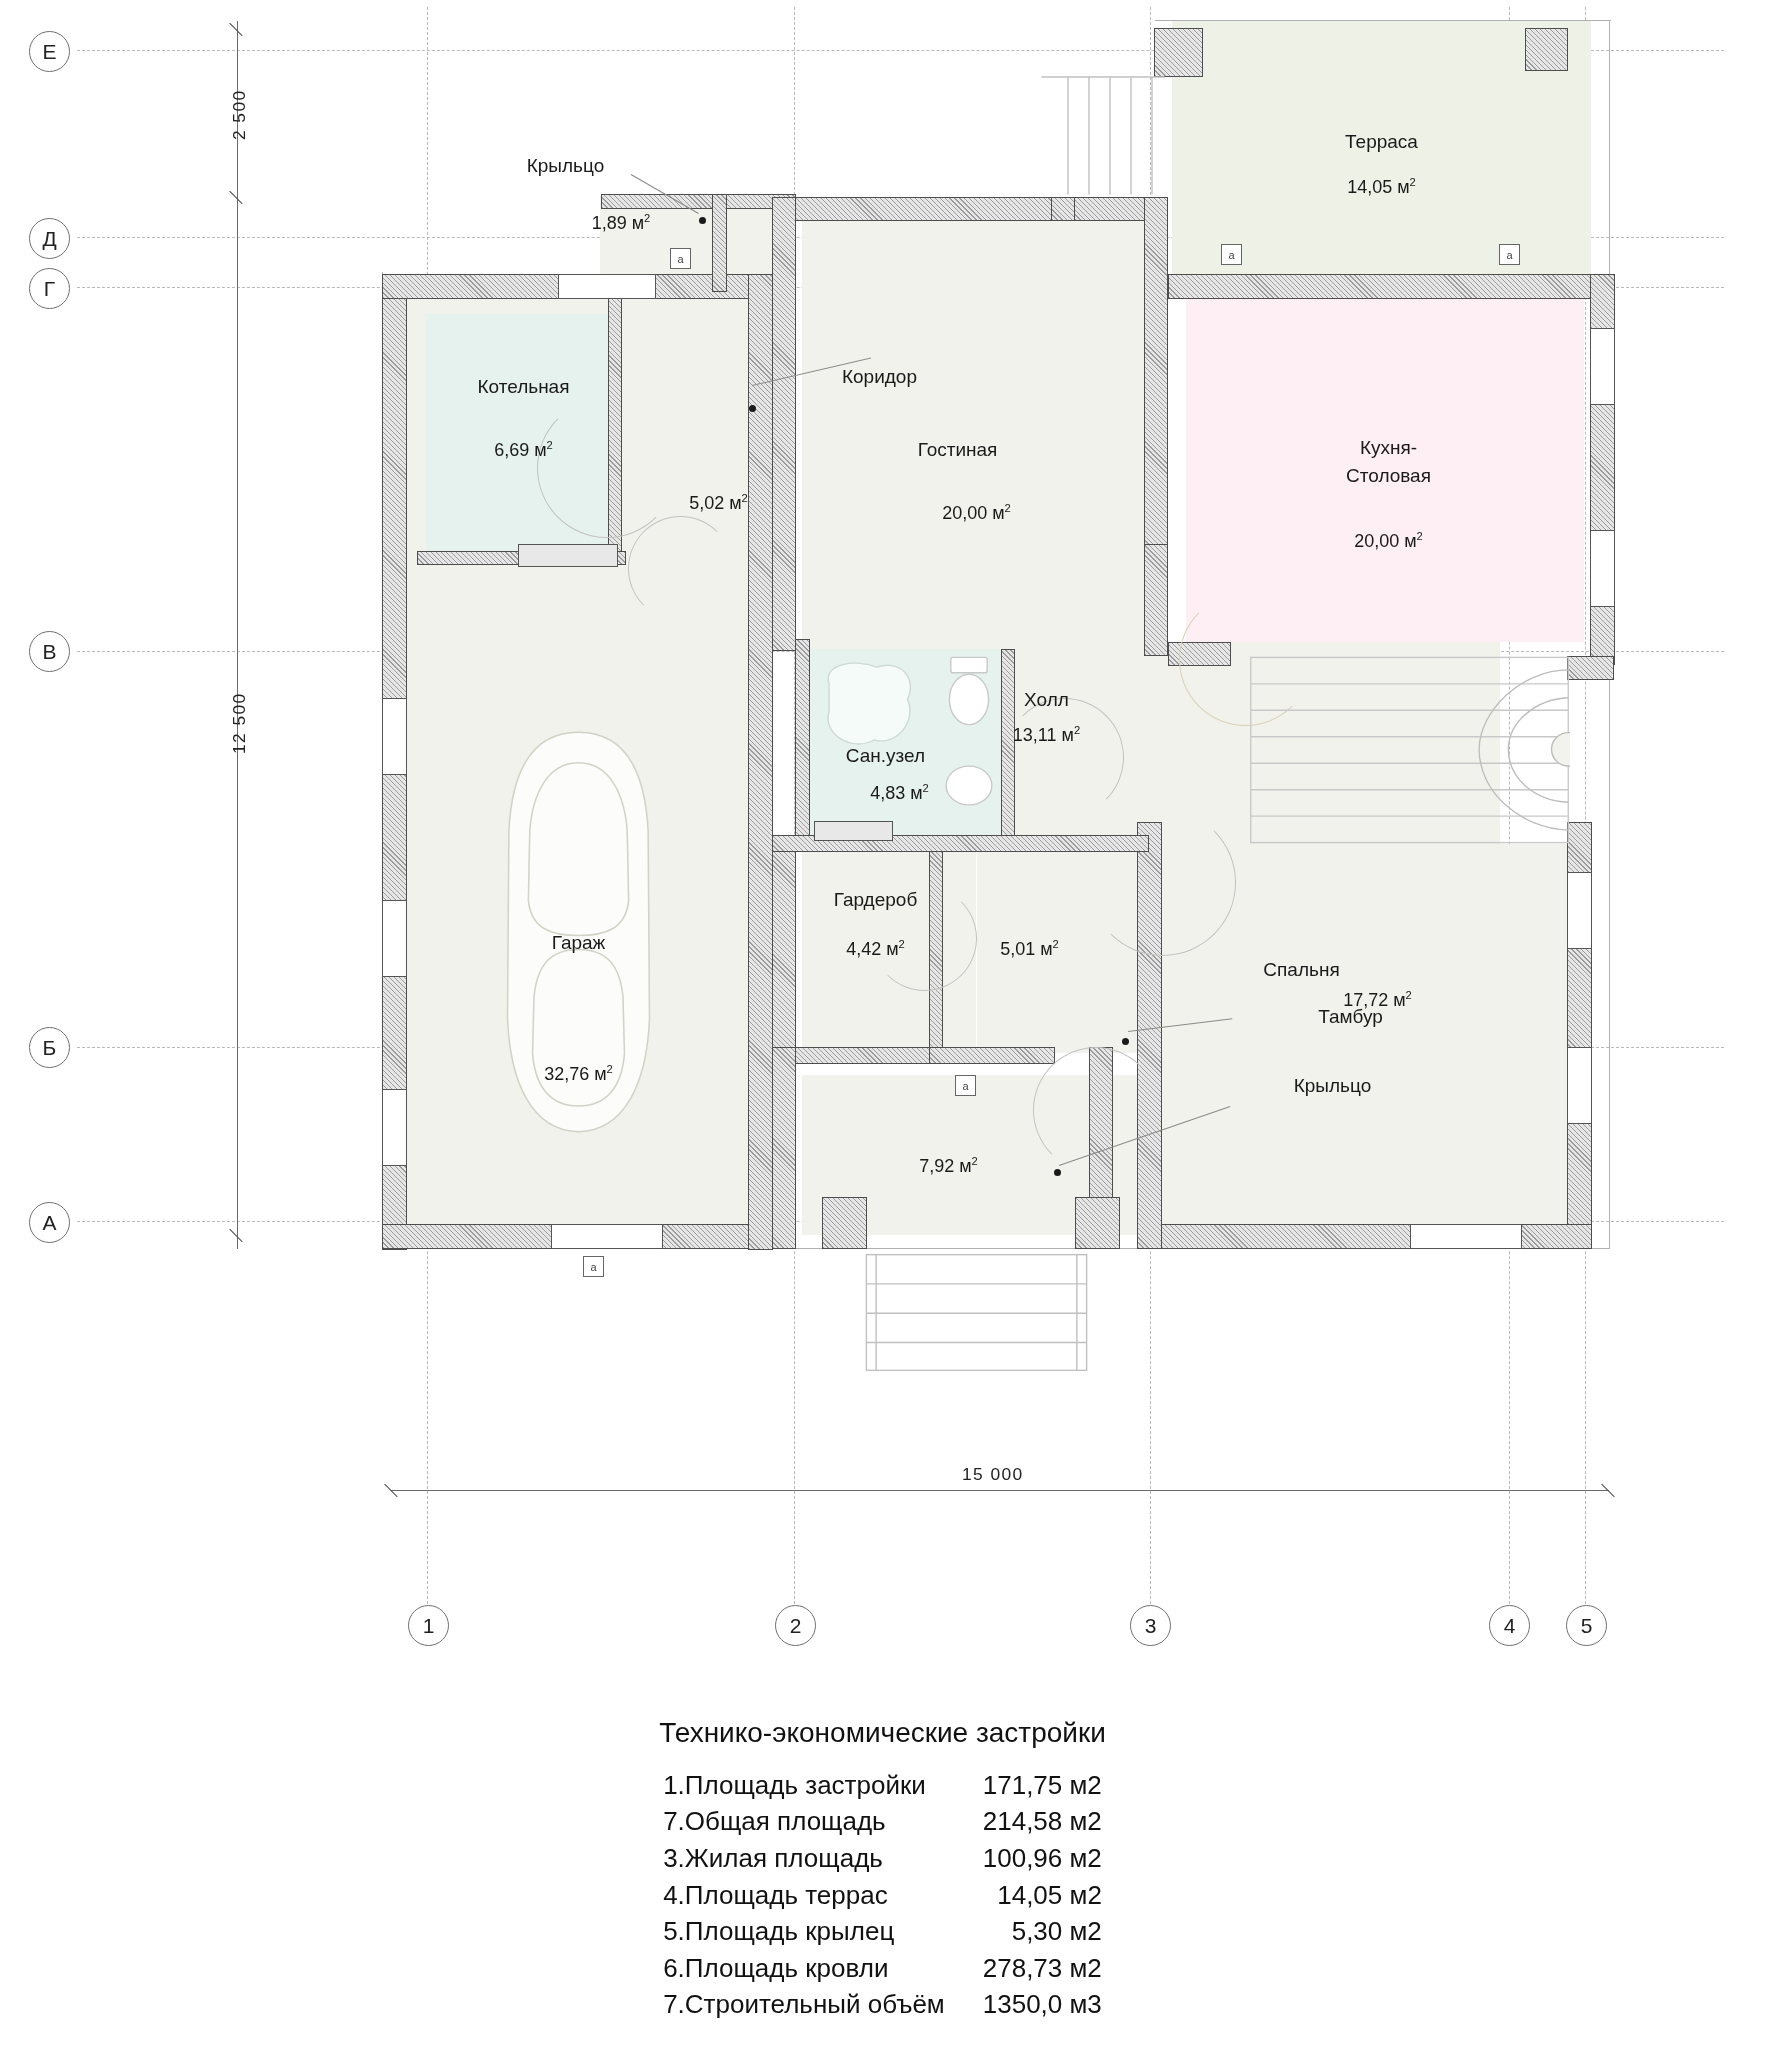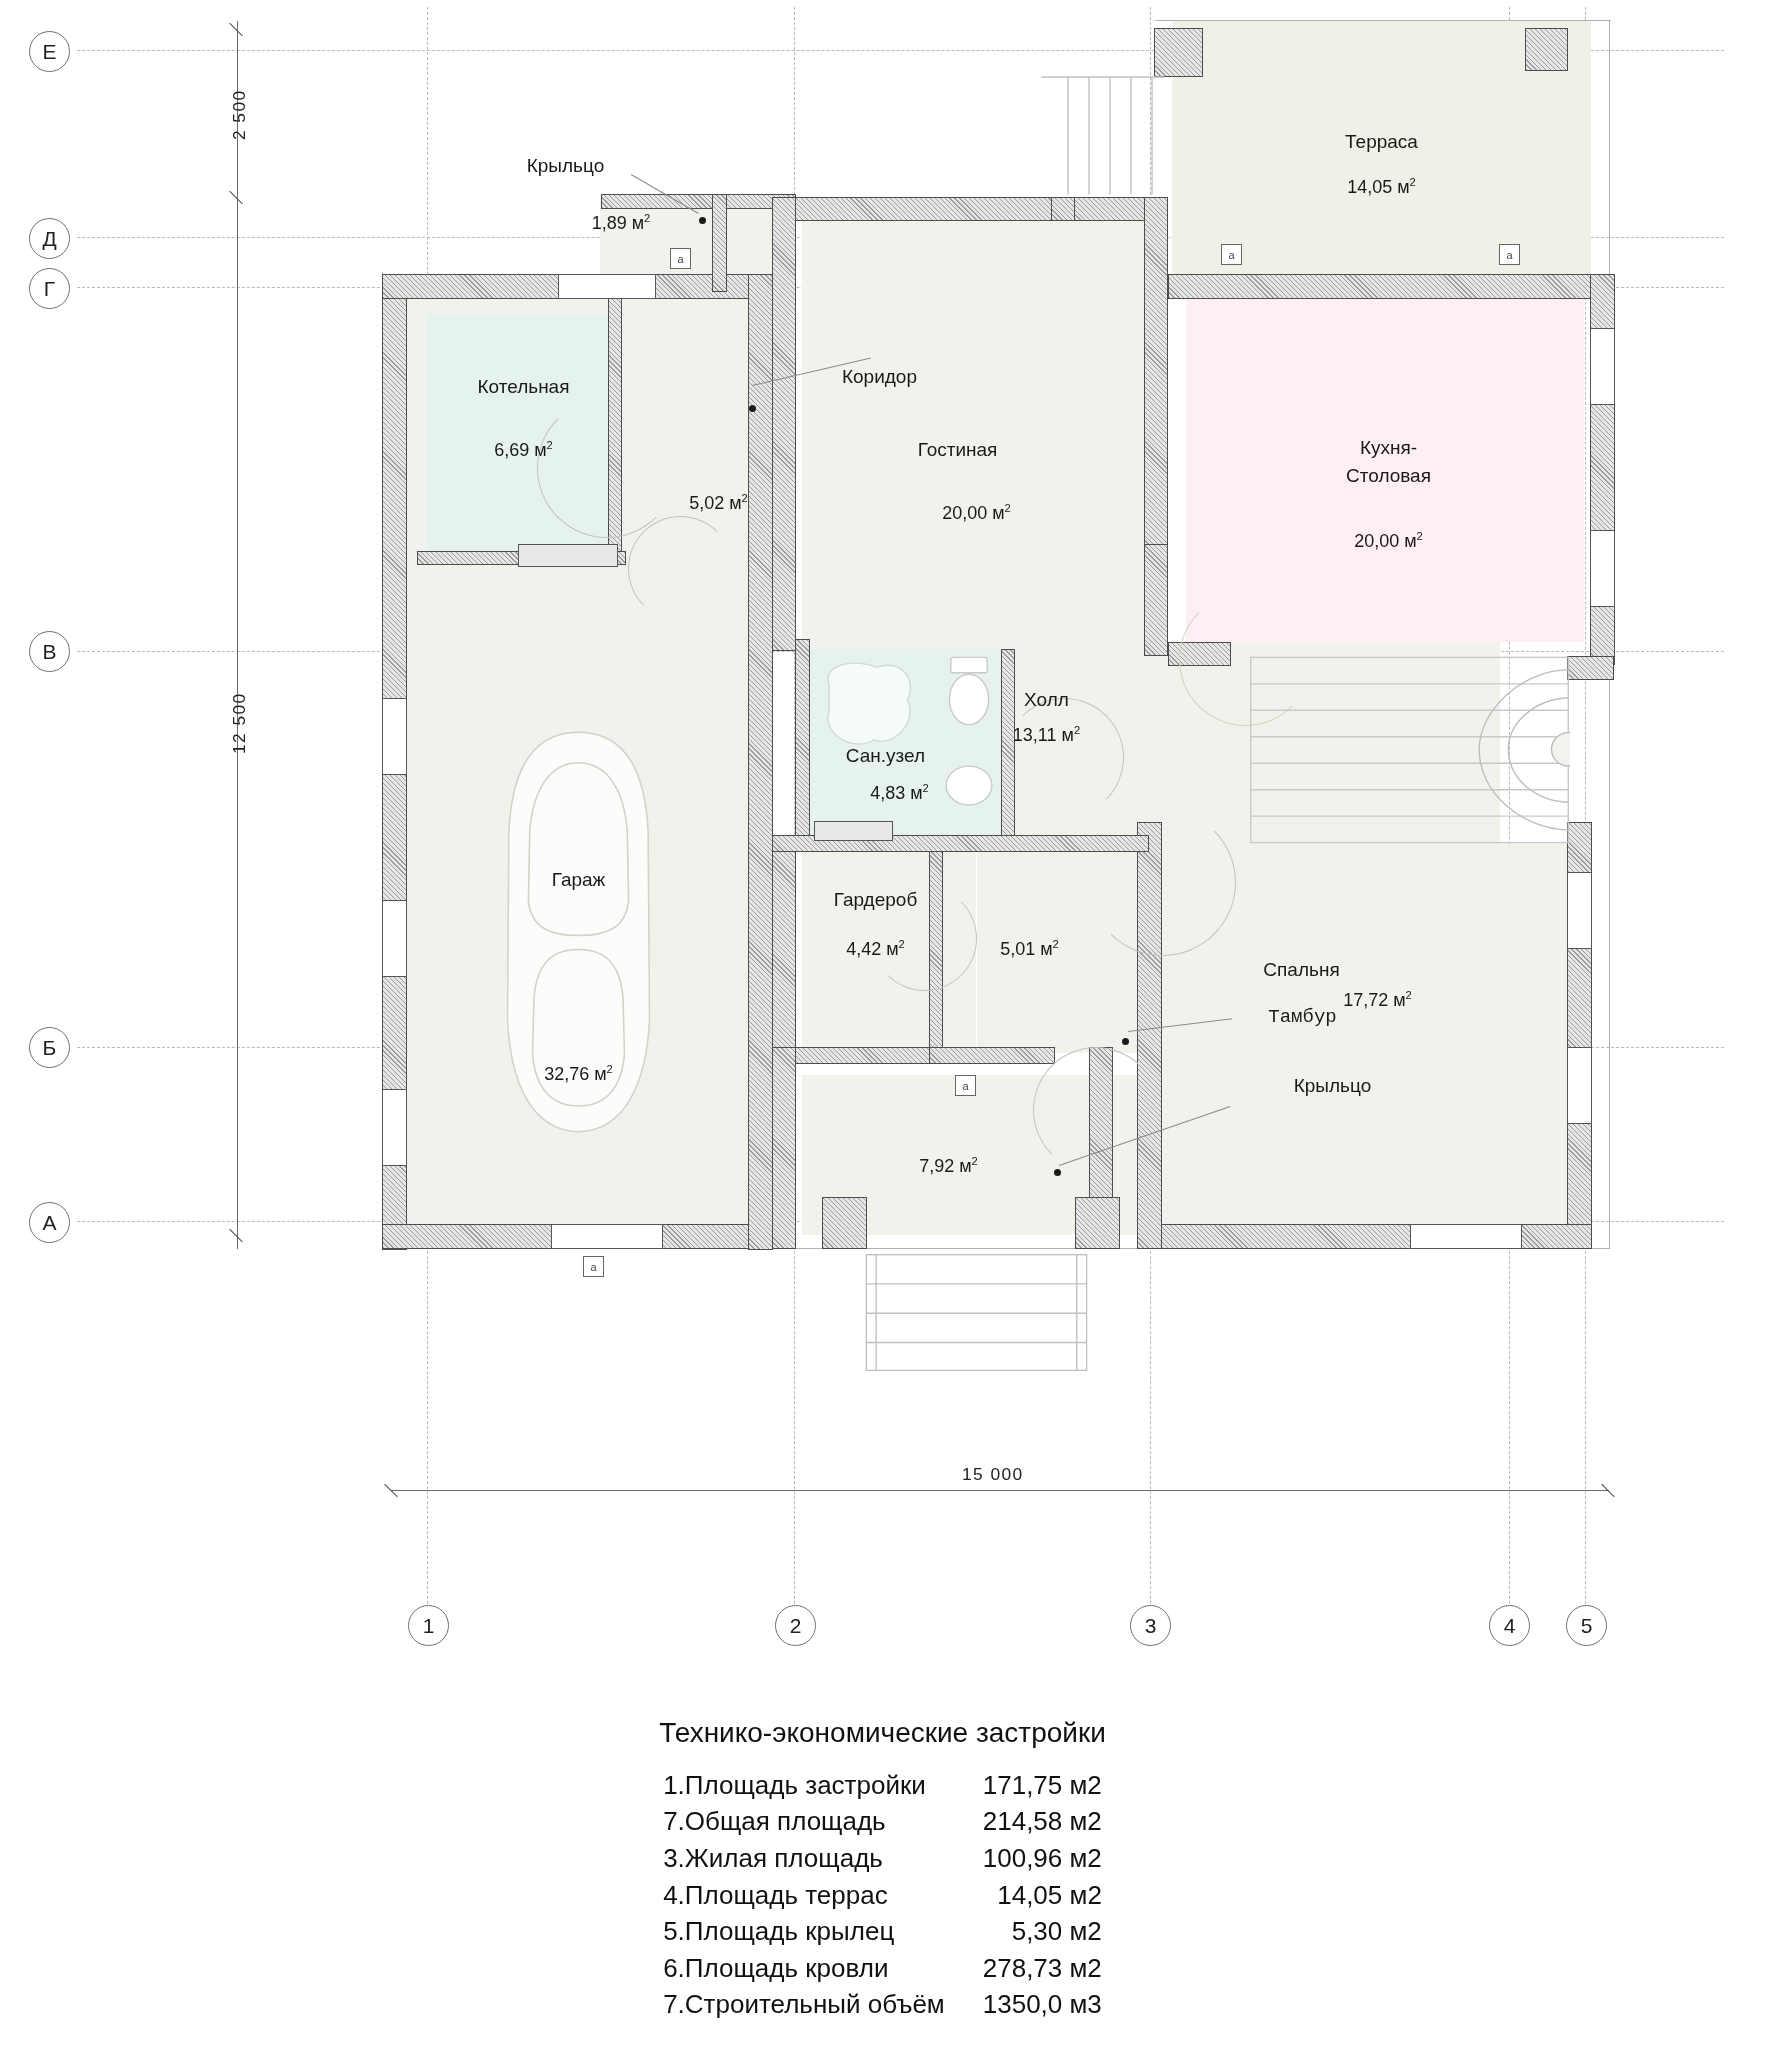--- a/index.html
+++ b/index.html
@@ -449,24 +449,24 @@
 
   <div class="label" style="left:956px; top:689px; width:181px;">Холл</div>
   <div class="area" style="left:956px; top:724px; width:181px;">13,11 м<sup>2</sup></div>
 
   <div class="label" style="left:795px; top:745px; width:181px;">Сан.узел</div>
   <div class="area" style="left:809px; top:782px; width:181px;">4,83 м<sup>2</sup></div>
 
   <div class="label" style="left:785px; top:889px; width:181px;">Гардероб</div>
   <div class="area" style="left:785px; top:938px; width:181px;">4,42 м<sup>2</sup></div>
 
-  <div class="label" style="left:1212px; top:1006px; width:181px;font-family:Liberation Mono, monospace;">Тамбур</div>
+  <div class="label" style="left:1260px; top:1006px; width:181px;">Тамбур</div>
   <div class="area" style="left:939px; top:938px; width:181px;">5,01 м<sup>2</sup></div>
 
-  <div class="label" style="left:488px; top:869px; width:181px;">Гараж</div>
+  <div class="label" style="left:488px; top:932px; width:181px;">Гараж</div>
   <div class="area" style="left:488px; top:1063px; width:181px;">32,76 м<sup>2</sup></div>
 
   <div class="label" style="left:1211px; top:959px; width:181px;">Спальня</div>
   <div class="area" style="left:1287px; top:989px; width:181px;">17,72 м<sup>2</sup></div>
 
   <div class="label" style="left:1242px; top:1075px; width:181px;">Крыльцо</div>
   <div class="area" style="left:858px; top:1155px; width:181px;">7,92 м<sup>2</sup></div>
 
   <div id="summary">
     <div class="title">Технико-экономические застройки</div>

